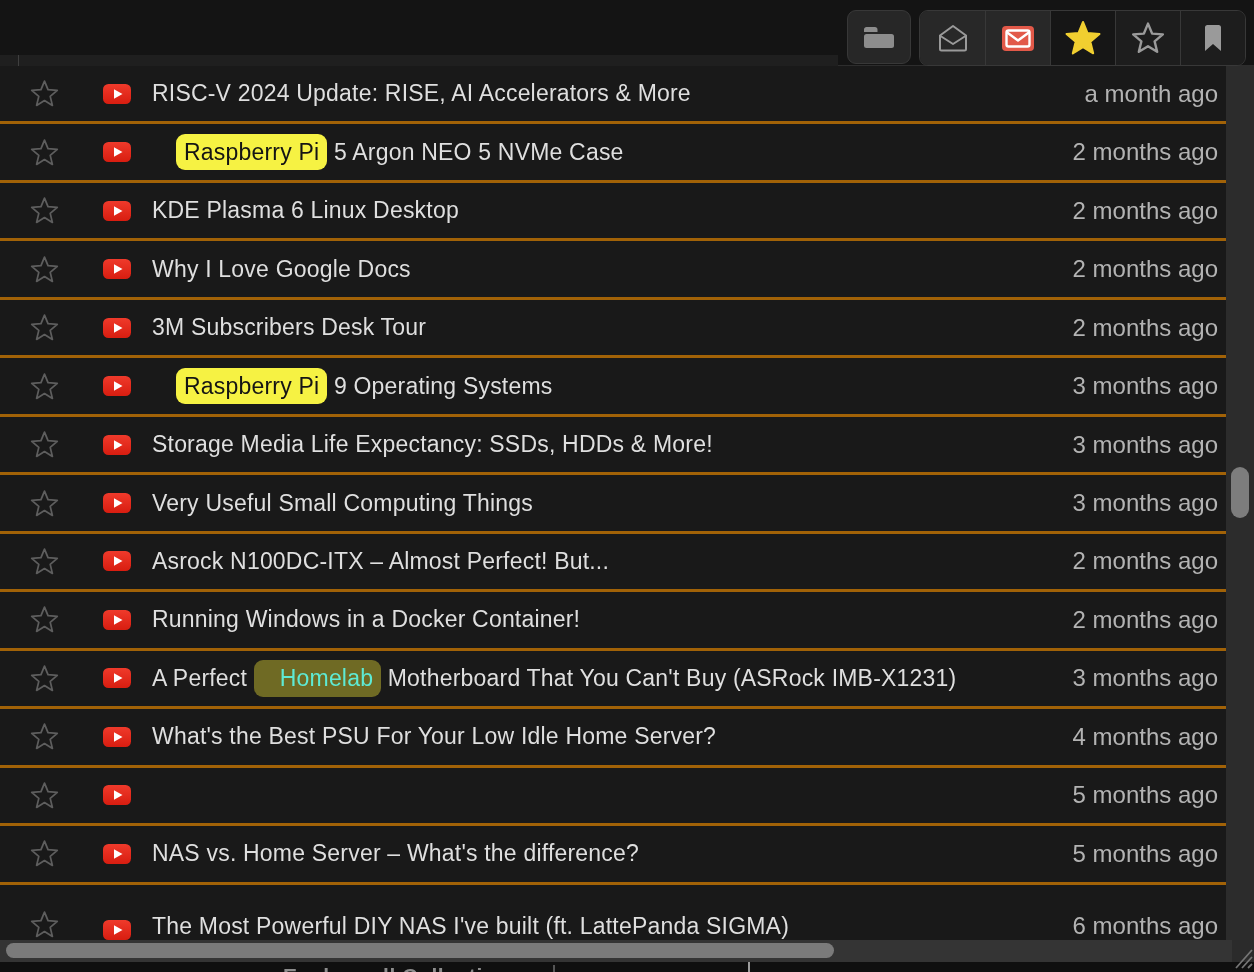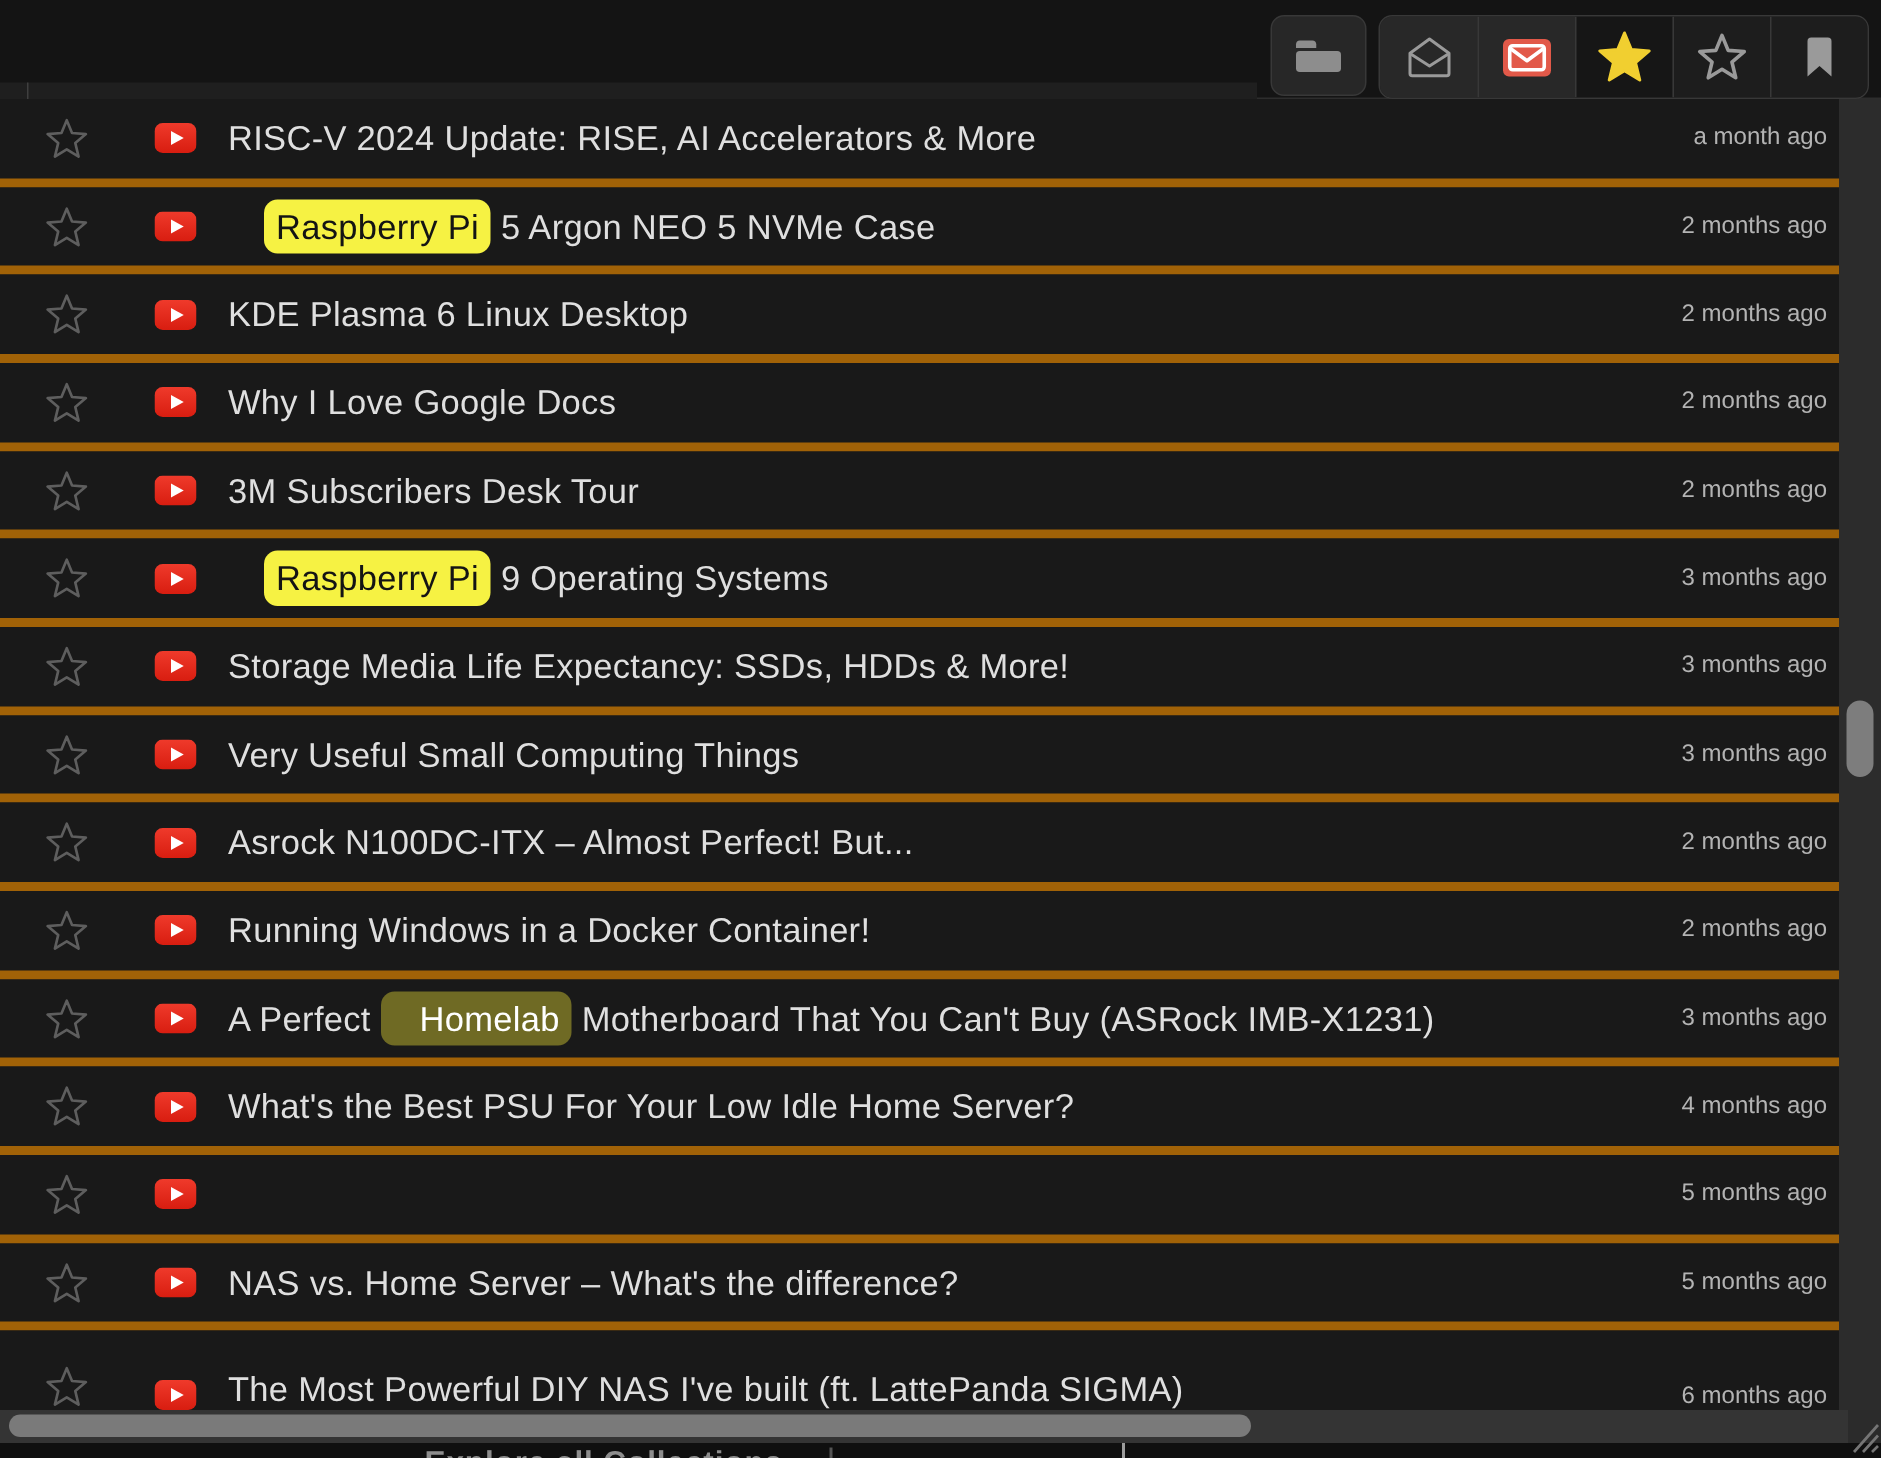--- a/index.html
+++ b/index.html
@@ -17,30 +17,30 @@
   .tb-btn{appearance:none;border:1px solid #383838;background:#272727;border-radius:9px;
     width:64px;height:54px;display:flex;align-items:center;justify-content:center;cursor:pointer;padding:0;box-sizing:border-box;}
   .tb-group{display:flex;border:1px solid #383838;border-radius:9px;overflow:hidden;background:#1d1d1d;}
   .tb-cell{appearance:none;border:none;border-left:1px solid #383838;background:#1d1d1d;
     width:65px;height:54px;display:flex;align-items:center;justify-content:center;cursor:pointer;padding:0;box-sizing:border-box;}
   .tb-cell:first-child{border-left:none;}
   .tb-cell.c-light{background:#282828;}
   .tb-cell.active{background:#161616;}
   
   .list{position:absolute;top:66px;left:0;width:1226px;height:874px;display:flex;flex-direction:column;background:#191919;}
-  .row{flex:1 1 0;display:flex;align-items:center;border-bottom:6px solid #a16207;box-sizing:border-box;background:#191919;overflow:hidden;}
+  .row{flex:1 1 0;display:flex;align-items:center;border-bottom:3px solid #a16207;box-sizing:border-box;background:#191919;overflow:hidden;}
   .row:last-child{border-bottom:none;align-items:flex-end;}
   .star-btn{appearance:none;background:none;border:none;width:88px;flex:0 0 88px;display:flex;align-items:center;justify-content:center;cursor:pointer;padding:0;}
   .yt-wrap{flex:0 0 28px;margin-left:15px;display:flex;align-items:center;}
   .title{margin-left:21px;font-size:23px;color:#dfdfdf;white-space:nowrap;letter-spacing:0.2px;}
   .hl{display:inline-block;padding:5px 8px;border-radius:9px;line-height:1.15;}
   .hl-yellow{background:#f6f243;color:#141414;margin-left:24px;}
-  .hl-olive{background:#6f6a24;color:#ffffff;padding-left:26px;}
+  .hl-olive{background:#6f6a24;color:#5eead4;padding-left:26px;}
   .spacer{flex:1 1 auto;min-width:10px;}
-  .time{margin-right:8px;font-size:16px;color:#b3b3b3;white-space:nowrap;}
+  .time{margin-right:8px;font-size:24px;color:#b3b3b3;white-space:nowrap;}
   
   .vscroll{position:absolute;top:66px;right:0;width:28px;height:874px;background:#2c2c2c;}
   .vthumb{position:absolute;left:5px;top:401px;width:18px;height:51px;border-radius:9px;background:#7d7d7d;}
   .hscroll{position:absolute;top:940px;left:0;width:1254px;height:22px;background:#343434;}
   .hthumb{position:absolute;left:6px;top:3px;width:828px;height:15px;border-radius:8px;background:#7a7a7a;}
   .corner{position:absolute;top:940px;right:0;width:22px;height:22px;background:#2b2b2b;}
   .grip{position:absolute;top:946px;right:1px;width:20px;height:24px;z-index:5;}
   
   .bottom-strip{position:absolute;top:962px;left:0;width:1254px;height:10px;background:#0f0f0f;overflow:hidden;}
   .clipped-text{position:absolute;left:283px;top:2px;font-size:21px;font-weight:bold;color:#8d8d8d;letter-spacing:0.6px;white-space:nowrap;}

